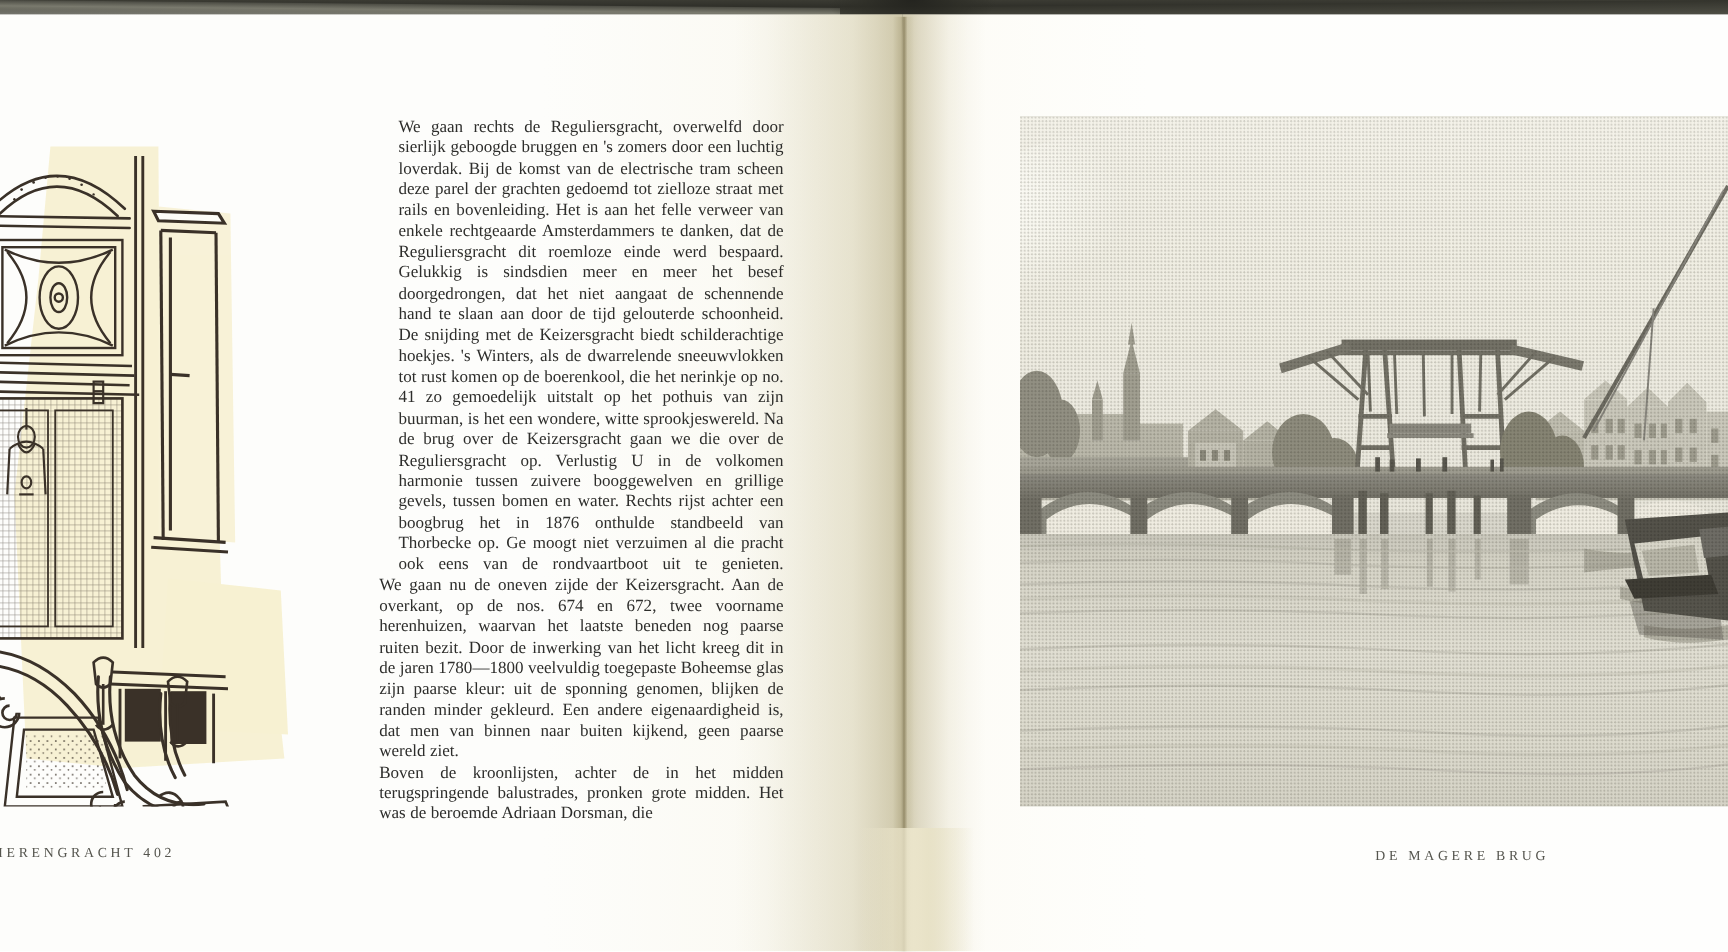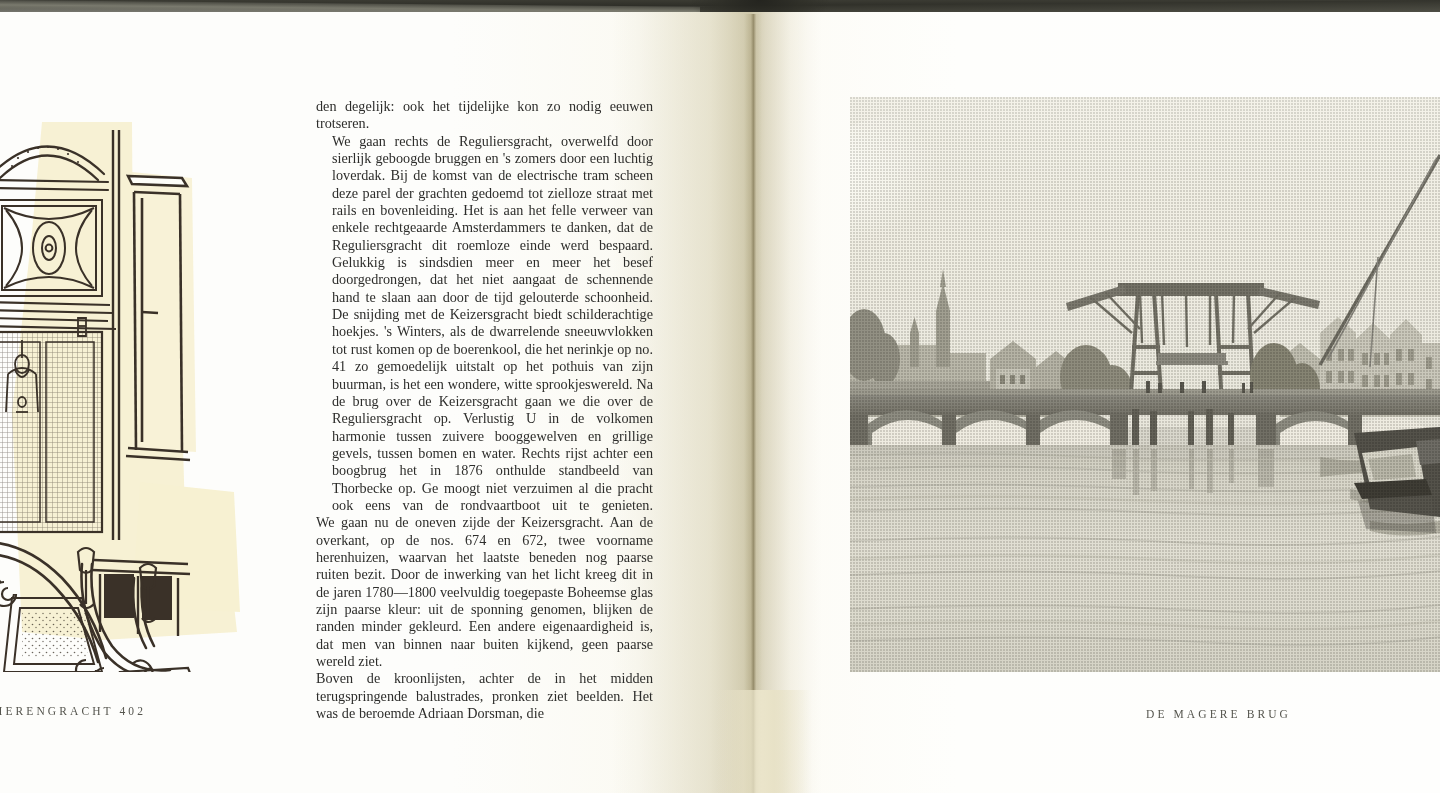--- a/index.html
+++ b/index.html
@@ -356,24 +356,23 @@
         <path d="M150 584 l9 -5"></path>
           <path d="M162 586 l9 -5"></path>
           <path d="M174 588 l9 -5"></path>
       </g>
     </svg>
   </div>
 
   <div class="caption caption-left">HERENGRACHT 402</div>
 
   <div class="text-column">
-    <p>den degelijk: ook het tijdelijke kon zo nodig eeuwen trotseren.</p>
     <p class="last-full">We gaan rechts de Reguliersgracht, overwelfd door sierlijk geboogde bruggen en 's zomers door een luchtig loverdak. Bij de komst van de electrische tram scheen deze parel der grachten gedoemd tot zielloze straat met rails en bovenleiding. Het is aan het felle verweer van enkele rechtgeaarde Amsterdammers te danken, dat de Reguliersgracht dit roemloze einde werd bespaard. Gelukkig is sindsdien meer en meer het besef doorgedrongen, dat het niet aangaat de schennende hand te slaan aan door de tijd gelouterde schoonheid. De snijding met de Keizersgracht biedt schilderachtige hoekjes. 's Winters, als de dwarrelende sneeuwvlokken tot rust komen op de boerenkool, die het nerinkje op no. 41 zo gemoedelijk uitstalt op het pothuis van zijn buurman, is het een wondere, witte sprookjeswereld. Na de brug over de Keizersgracht gaan we die over de Reguliersgracht op. Verlustig U in de volkomen harmonie tussen zuivere booggewelven en grillige gevels, tussen bomen en water. Rechts rijst achter een boogbrug het in 1876 onthulde standbeeld van Thorbecke op. Ge moogt niet verzuimen al die pracht ook eens van de rondvaartboot uit te genieten.</p>
     <p>We gaan nu de oneven zijde der Keizersgracht. Aan de overkant, op de nos. 674 en 672, twee voorname herenhuizen, waarvan het laatste beneden nog paarse ruiten bezit. Door de inwerking van het licht kreeg dit in de jaren 1780—1800 veelvuldig toegepaste Boheemse glas zijn paarse kleur: uit de sponning genomen, blijken de randen minder gekleurd. Een andere eigenaardigheid is, dat men van binnen naar buiten kijkend, geen paarse wereld ziet.</p>
-    <p>Boven de kroonlijsten, achter de in het midden terugspringende balustrades, pronken ziet beelden. Het was de beroemde Adriaan Dorsman, die</p>
+    <p>Boven de kroonlijsten, achter de in het midden terugspringende balustrades, pronken grote midden. Het was de beroemde Adriaan Dorsman, die</p>
   </div>
 
   <div class="photo-frame">
     <svg viewBox="0 0 590 575" xmlns="http://www.w3.org/2000/svg" preserveAspectRatio="none">
       <defs>
         <linearGradient id="sky" x1="0" y1="0" x2="0" y2="1">
           <stop offset="0%" stop-color="#f3f1e7"></stop>
           <stop offset="45%" stop-color="#f0eee3"></stop>
           <stop offset="100%" stop-color="#e9e7db"></stop>
         </linearGradient>

